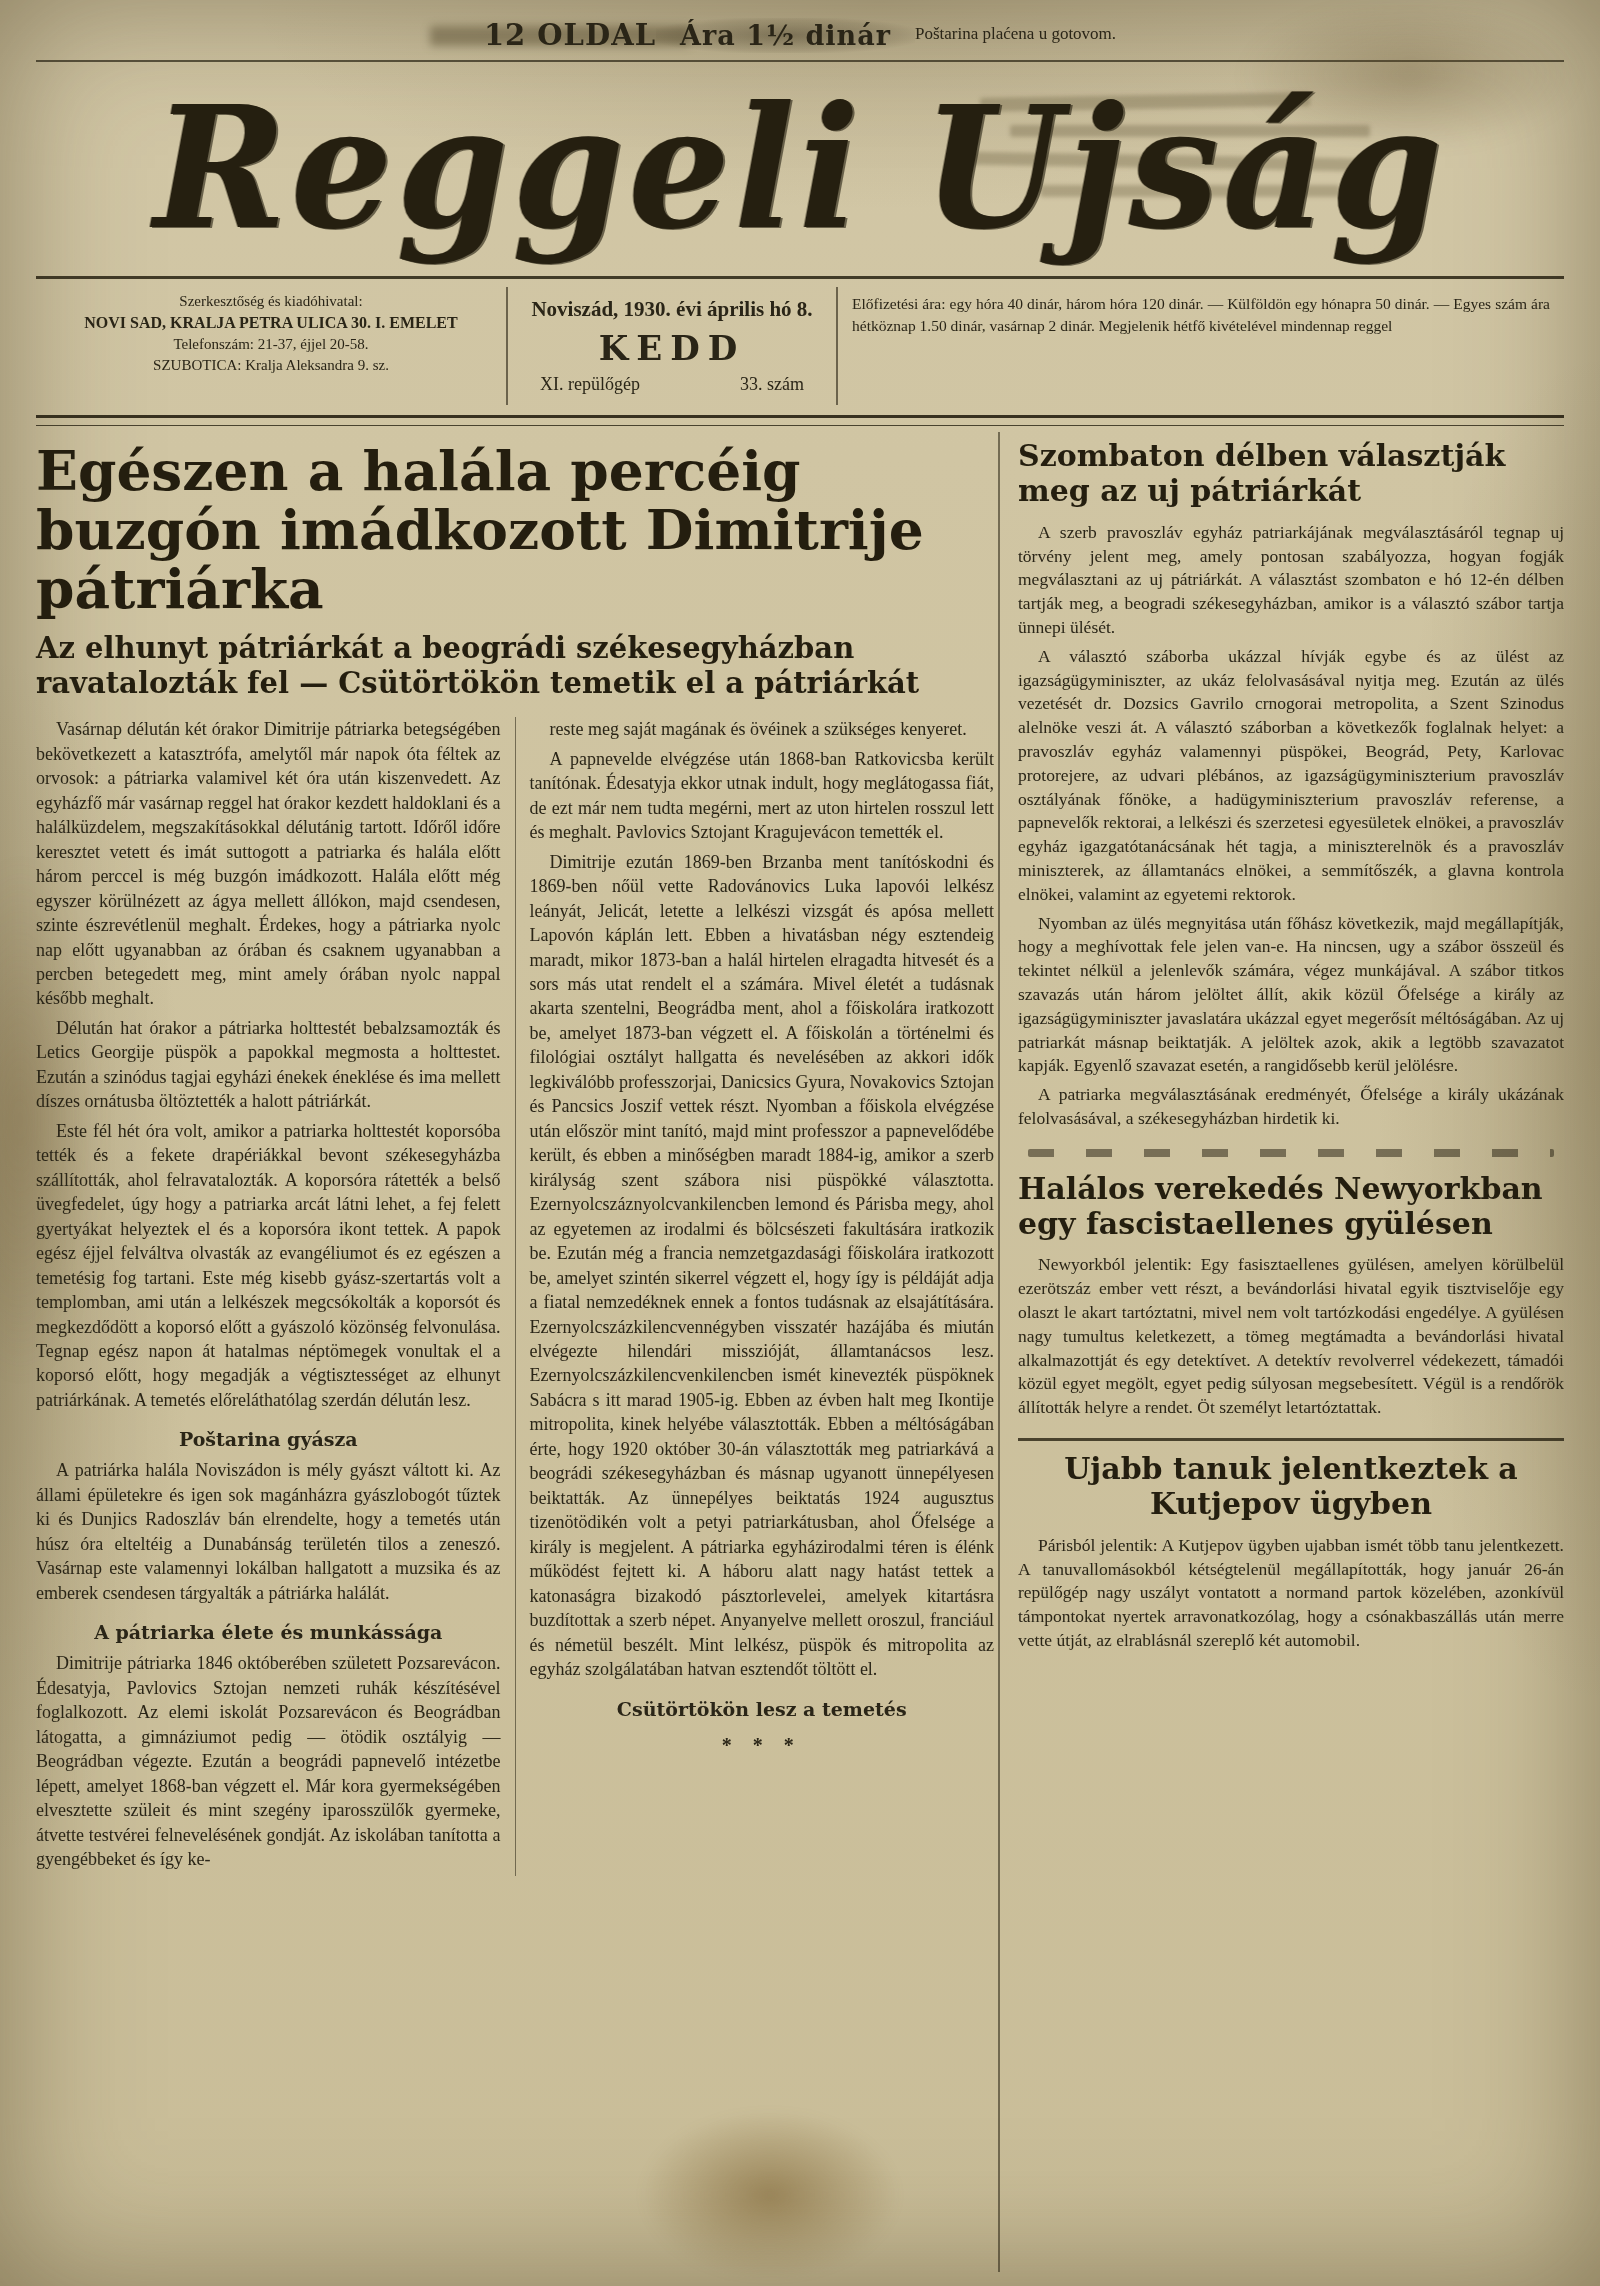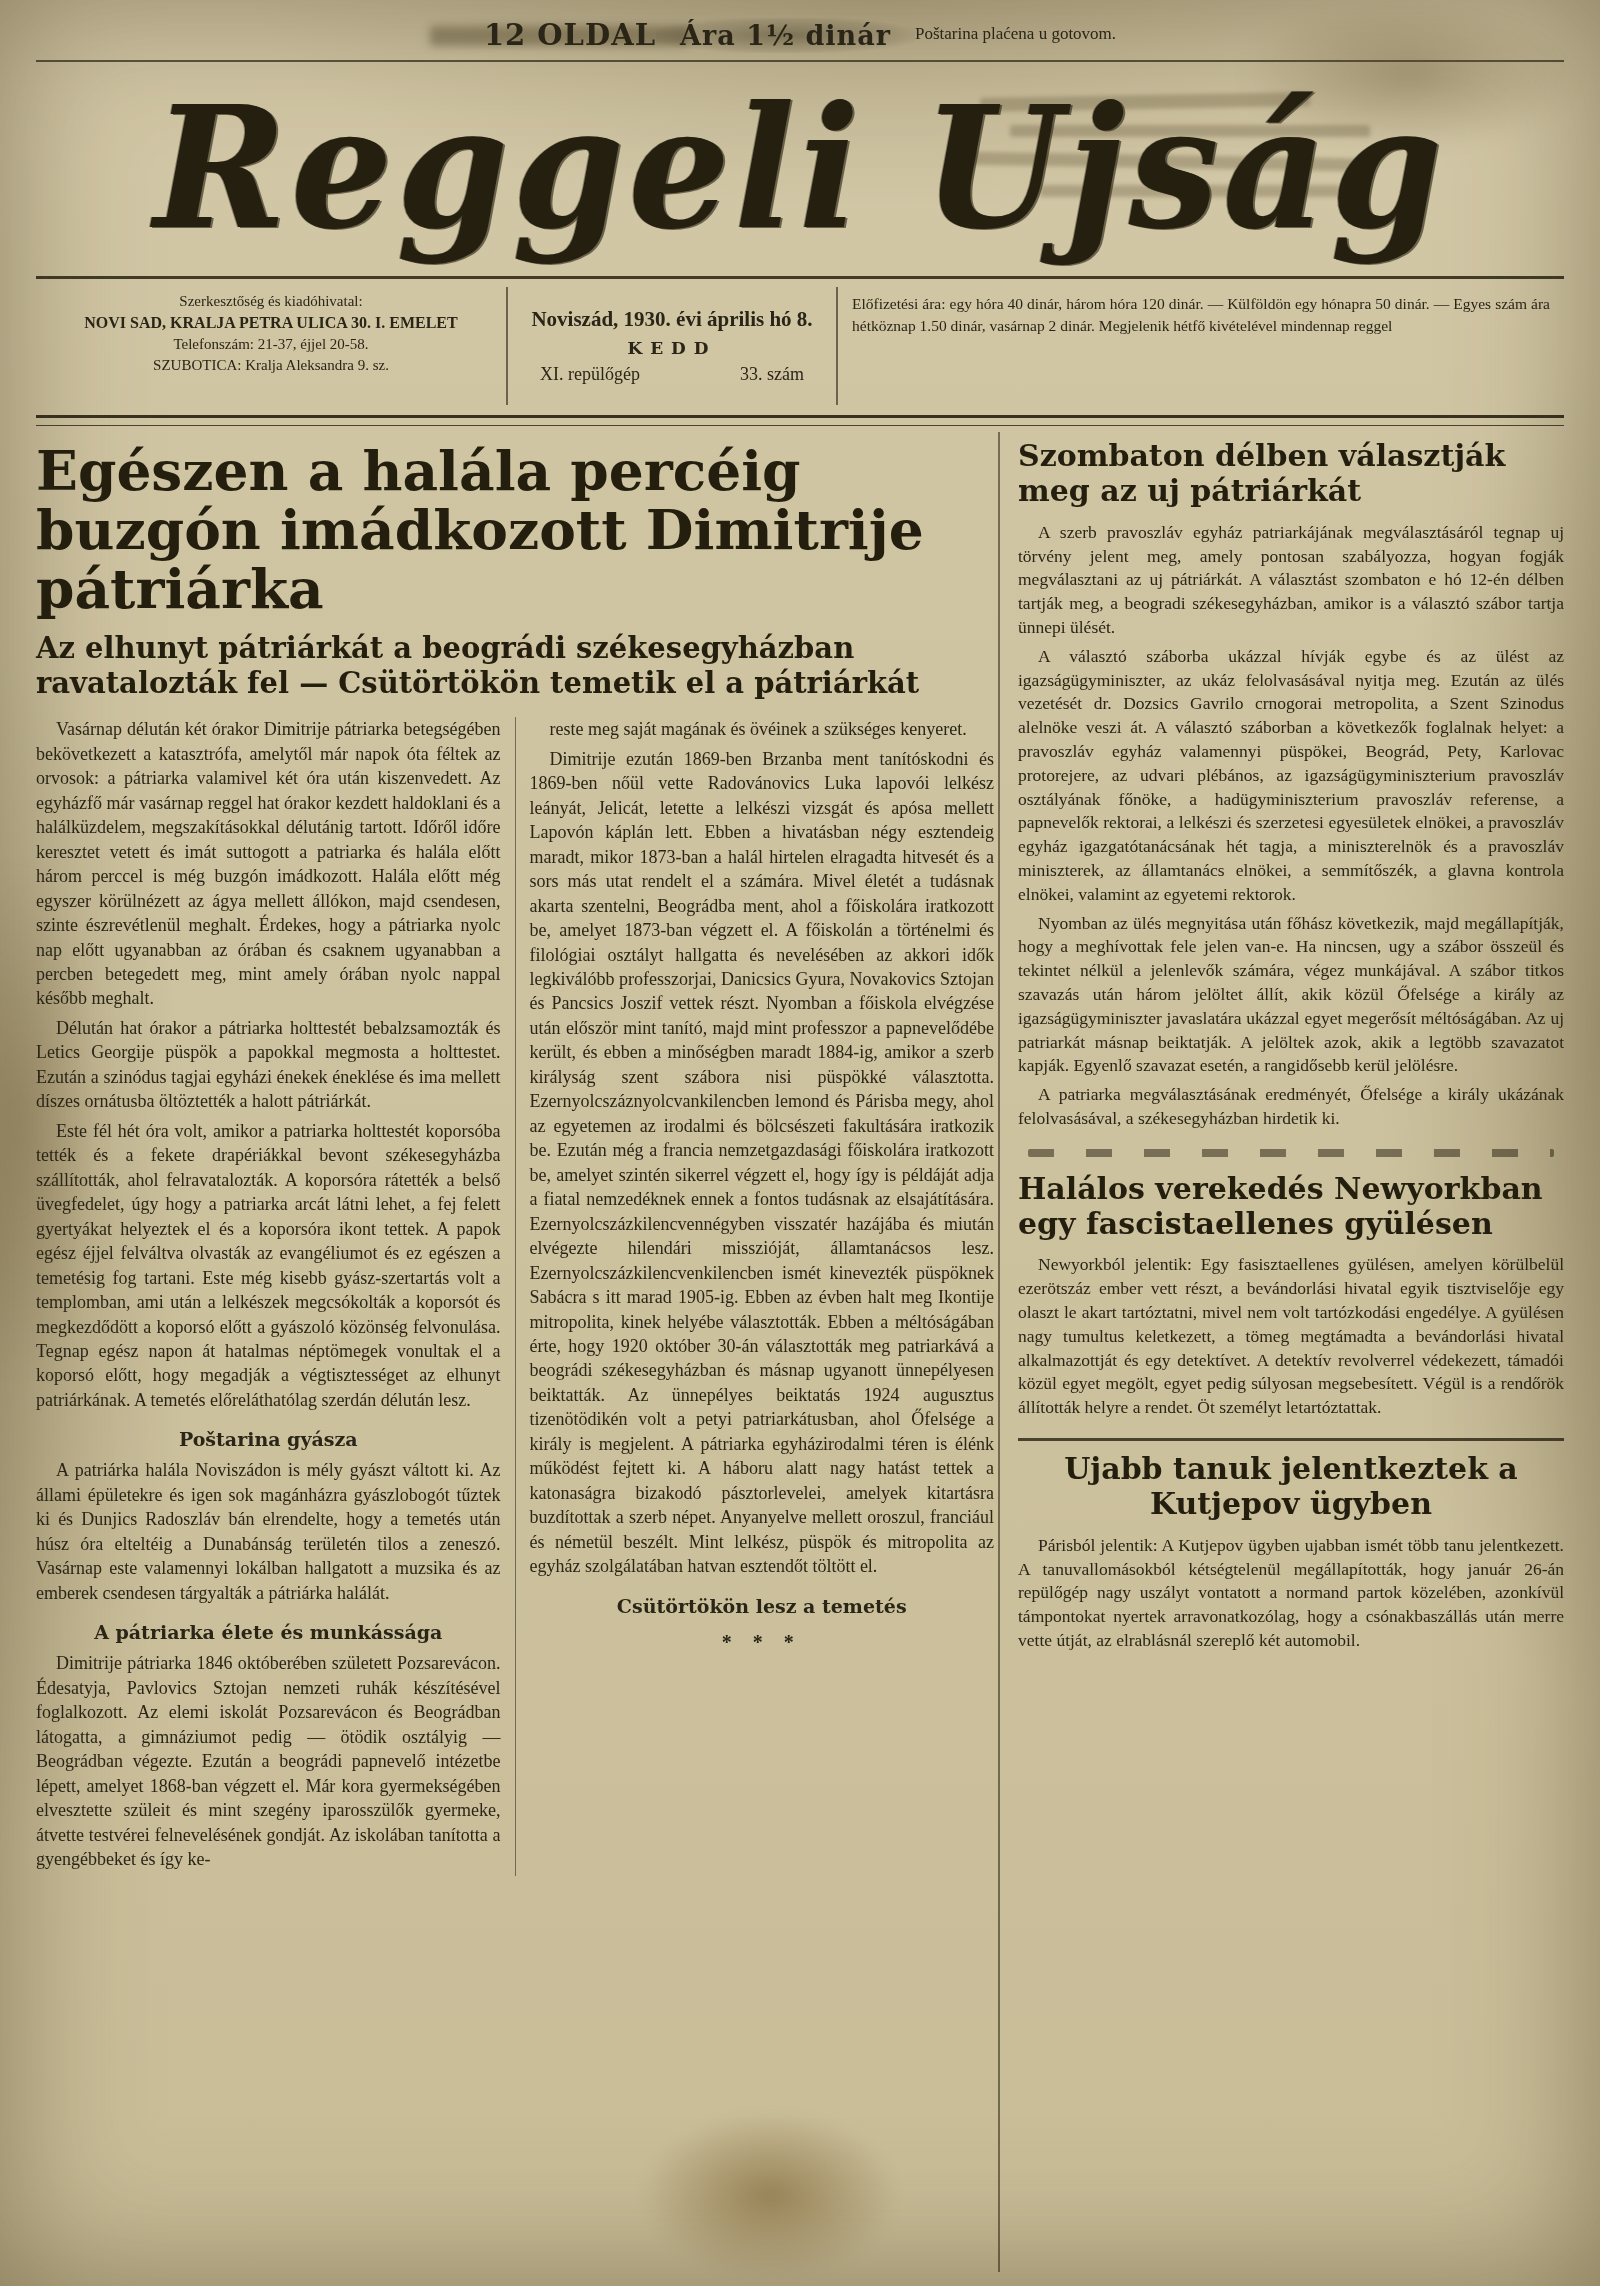--- a/index.html
+++ b/index.html
@@ -56,21 +56,21 @@
   }
 
   
   .inforow { display:flex; align-items:stretch; padding:8px 0 6px 0; min-height:118px; position:relative; z-index:2; }
   .info-cell { box-sizing:border-box; padding:4px 14px; }
   .office { width:470px; text-align:center; font-size:16px; line-height:1.4; font-weight:bold; }
   .office .small { font-size:15px; font-weight:normal; }
   .issue { width:332px; border-left:2px solid rgba(40,34,18,.6); border-right:2px solid rgba(40,34,18,.6);
            display:flex; flex-direction:column; align-items:center; justify-content:center; gap:6px; }
   .dateline { font-size:21px; font-weight:bold; }
-  .dayname { font-size:17px; font-weight:bold; letter-spacing:8px; font-family:"DejaVu Serif", serif; }
+  .dayname { font-size:34px; font-weight:bold; letter-spacing:8px; font-family:"DejaVu Serif", serif; }
   .vol-row { display:flex; justify-content:space-between; width:88%; font-size:18px; }
   .subs { flex:1; font-size:15.5px; line-height:1.45; text-align:justify; padding-top:6px; }
 
   
   .content { display:flex; margin-top:6px; position:relative; z-index:2; height:1840px; }
   .main-col { width:962px; padding-right:4px; box-sizing:border-box; }
   .vsep { width:2px; background:rgba(40,34,18,.55); }
   .side-col { flex:1; padding-left:18px; box-sizing:border-box; }
 
   .headline { font-family:"DejaVu Serif", serif; font-size:55px; font-weight:bold; line-height:1.07;
@@ -153,20 +153,21 @@
             <p class="para">Délután hat órakor a pátriarka holttestét bebalzsamozták és Letics Georgije püspök a papokkal megmosta a holttestet. Ezután a szinódus tagjai egyházi énekek éneklése és ima mellett díszes ornátusba öltöztették a halott pátriárkát.</p>
             <p class="para">Este fél hét óra volt, amikor a patriarka holttestét koporsóba tették és a fekete drapériákkal bevont székesegyházba szállították, ahol felravatalozták. A koporsóra rátették a belső üvegfedelet, úgy hogy a patriarka arcát látni lehet, a fej felett gyertyákat helyeztek el és a koporsóra ikont tettek. A papok egész éjjel felváltva olvasták az evangéliumot és ez egészen a temetésig fog tartani. Este még kisebb gyász-szertartás volt a templomban, ami után a lelkészek megcsókolták a koporsót és megkezdődött a koporsó előtt a gyászoló közönség felvonulása. Tegnap egész napon át hatalmas néptömegek vonultak el a koporsó előtt, hogy megadják a végtisztességet az elhunyt patriárkának. A temetés előreláthatólag szerdán délután lesz.</p>
             <h4 class="col-subhead">Poštarina gyásza</h4>
             <p class="para">A patriárka halála Noviszádon is mély gyászt váltott ki. Az állami épületekre és igen sok magánházra gyászlobogót tűztek ki és Dunjics Radoszláv bán elrendelte, hogy a temetés után húsz óra elteltéig a Dunabánság területén tilos a zeneszó. Vasárnap este valamennyi lokálban hallgatott a muzsika és az emberek csendesen tárgyalták a pátriárka halálát.</p>
             <h4 class="col-subhead">A pátriarka élete és munkássága</h4>
             <p class="para">Dimitrije pátriarka 1846 októberében született Pozsarevácon. Édesatyja, Pavlovics Sztojan nemzeti ruhák készítésével foglalkozott. Az elemi iskolát Pozsarevácon és Beográdban látogatta, a gimnáziumot pedig — ötödik osztályig — Beográdban végezte. Ezután a beográdi papnevelő intézetbe lépett, amelyet 1868-ban végzett el. Már kora gyermekségében elvesztette szüleit és mint szegény iparosszülők gyermeke, átvette testvérei felnevelésének gondját. Az iskolában tanította a gyengébbeket és így ke-</p>
           </div>
         <div class="colrule"></div>
         <div class="bcol">
             <p class="para">reste meg saját magának és övéinek a szükséges kenyeret.</p>
+            <p class="para">A papnevelde elvégzése után 1868-ban Ratkovicsba került tanítónak. Édesatyja ekkor utnak indult, hogy meglátogassa fiát, de ezt már nem tudta megérni, mert az uton hirtelen rosszul lett és meghalt. Pavlovics Sztojant Kragujevácon temették el.</p>
             <p class="para">Dimitrije ezután 1869-ben Brzanba ment tanítóskodni és 1869-ben nőül vette Radovánovics Luka lapovói lelkész leányát, Jelicát, letette a lelkészi vizsgát és apósa mellett Lapovón káplán lett. Ebben a hivatásban négy esztendeig maradt, mikor 1873-ban a halál hirtelen elragadta hitvesét és a sors más utat rendelt el a számára. Mivel életét a tudásnak akarta szentelni, Beográdba ment, ahol a főiskolára iratkozott be, amelyet 1873-ban végzett el. A főiskolán a történelmi és filológiai osztályt hallgatta és nevelésében az akkori idők legkiválóbb professzorjai, Danicsics Gyura, Novakovics Sztojan és Pancsics Joszif vettek részt. Nyomban a főiskola elvégzése után először mint tanító, majd mint professzor a papnevelődébe került, és ebben a minőségben maradt 1884-ig, amikor a szerb királyság szent szábora nisi püspökké választotta. Ezernyolcszáznyolcvankilencben lemond és Párisba megy, ahol az egyetemen az irodalmi és bölcsészeti fakultására iratkozik be. Ezután még a francia nemzetgazdasági főiskolára iratkozott be, amelyet szintén sikerrel végzett el, hogy így is példáját adja a fiatal nemzedéknek ennek a fontos tudásnak az elsajátítására. Ezernyolcszázkilencvennégyben visszatér hazájába és miután elvégezte hilendári misszióját, államtanácsos lesz. Ezernyolcszázkilencvenkilencben ismét kinevezték püspöknek Sabácra s itt marad 1905-ig. Ebben az évben halt meg Ikontije mitropolita, kinek helyébe választották. Ebben a méltóságában érte, hogy 1920 október 30-án választották meg patriarkává a beográdi székesegyházban és másnap ugyanott ünnepélyesen beiktatták. Az ünnepélyes beiktatás 1924 augusztus tizenötödikén volt a petyi patriarkátusban, ahol Őfelsége a király is megjelent. A pátriarka egyházirodalmi téren is élénk működést fejtett ki. A háboru alatt nagy hatást tettek a katonaságra bizakodó pásztorlevelei, amelyek kitartásra buzdítottak a szerb népet. Anyanyelve mellett oroszul, franciául és németül beszélt. Mint lelkész, püspök és mitropolita az egyház szolgálatában hatvan esztendőt töltött el.</p>
             <h4 class="col-subhead">Csütörtökön lesz a temetés</h4>
             <div class="centered-marker">* * *</div>
           </div>
       </div>
     </div>
 
     <div class="vsep"></div>
 
     <div class="side-col">

